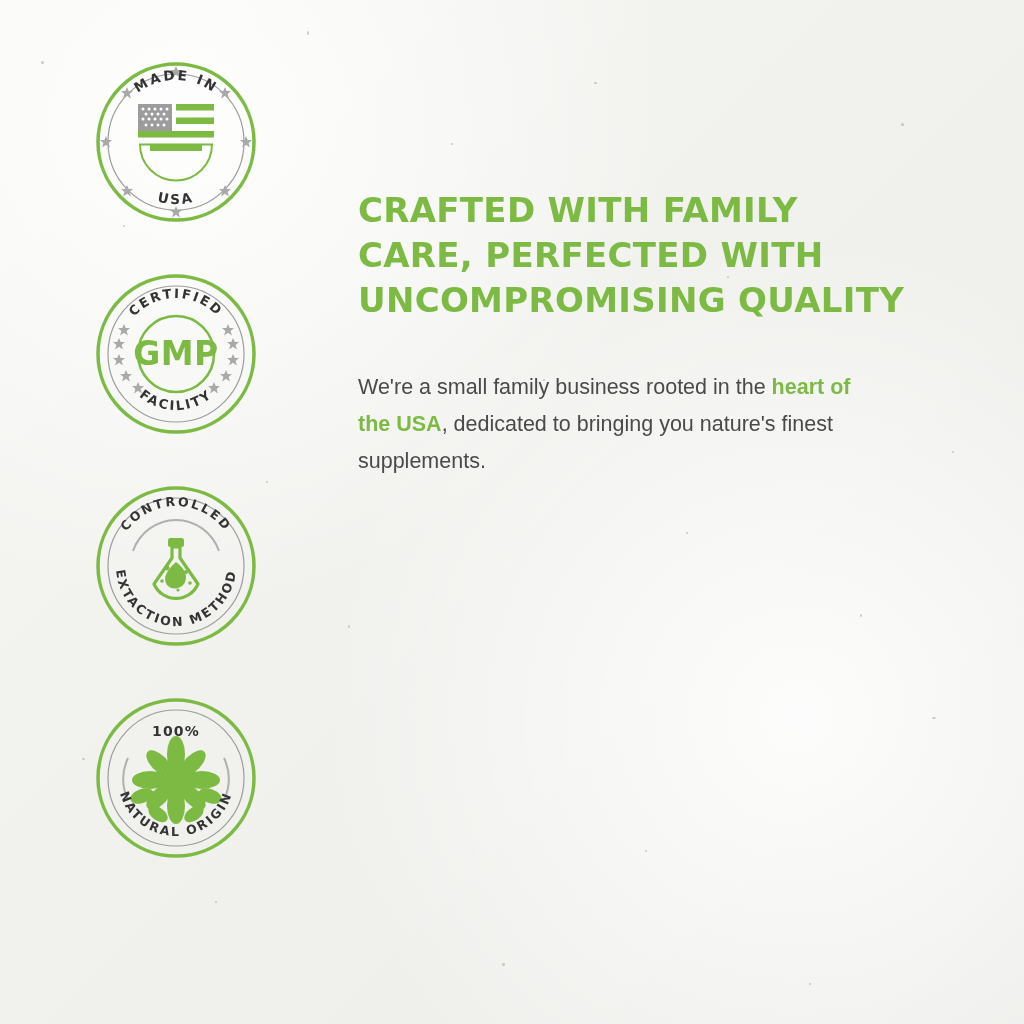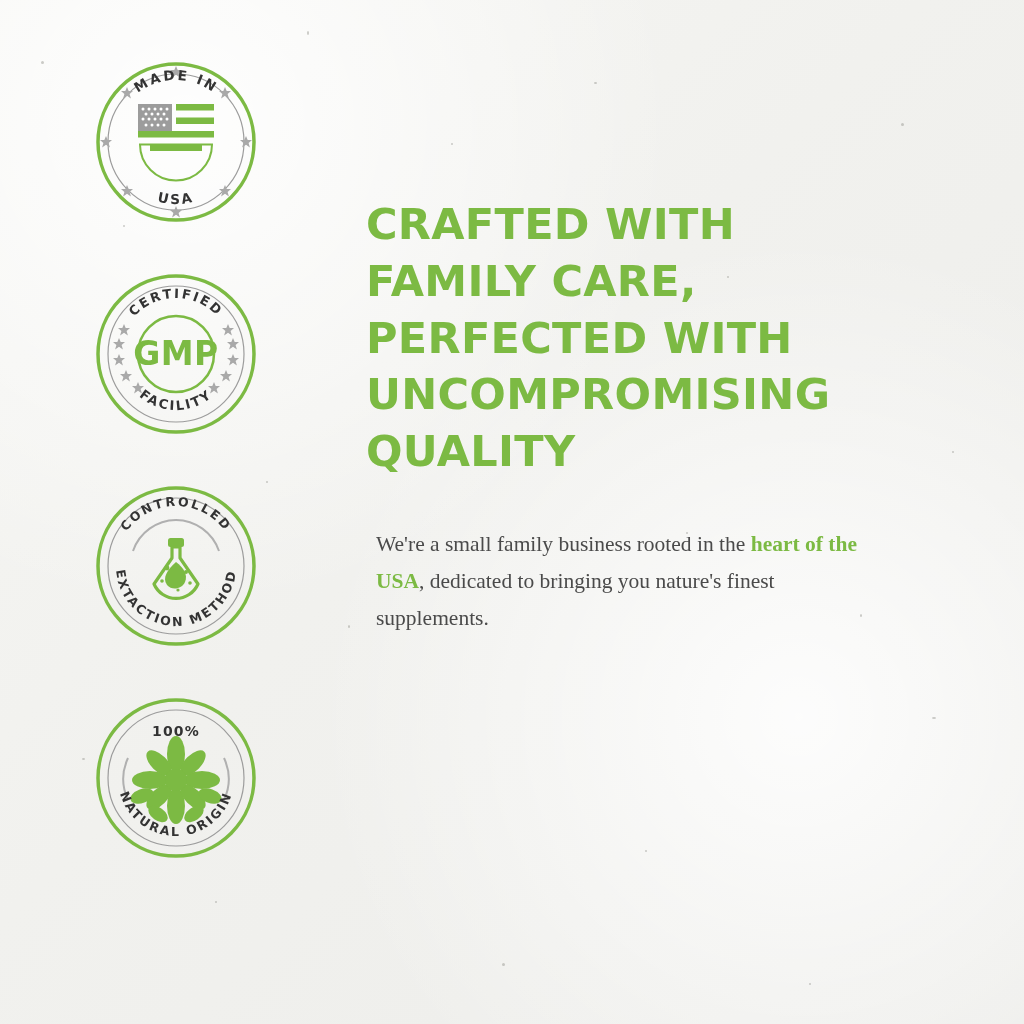--- a/index.html
+++ b/index.html
@@ -66,38 +66,38 @@
   }
 
   
   .content {
     flex: 1;
     padding: 188px 110px 0 58px;
     box-sizing: border-box;
   }
 
   h1.headline {
-    margin: 8px;
+    margin: 0;
     font-family: "DejaVu Sans", sans-serif;
     font-weight: 700;
-    font-size: 43px;
+    font-size: 34px;
     line-height: 1.32;
     letter-spacing: 0.3px;
     color: #7cba43;
     text-transform: uppercase;
     max-width: 570px;
   }
 
   .body-copy {
     margin-top: 46px;
     max-width: 520px;
   }
   .body-copy p {
-    margin: 0 0 26px 18px;
-    font-family: Liberation Serif, serif;
+    margin: 0 0 26px 0;
+    font-family: Liberation Sans, sans-serif;
     font-size: 21.5px;
     line-height: 1.72;
     color: #4a4a4a;
     font-weight: 400;
   }
   .body-copy p:last-child { margin-bottom: 0; }
   .hl {
     color: #7cba43;
     font-weight: 700;
   }

